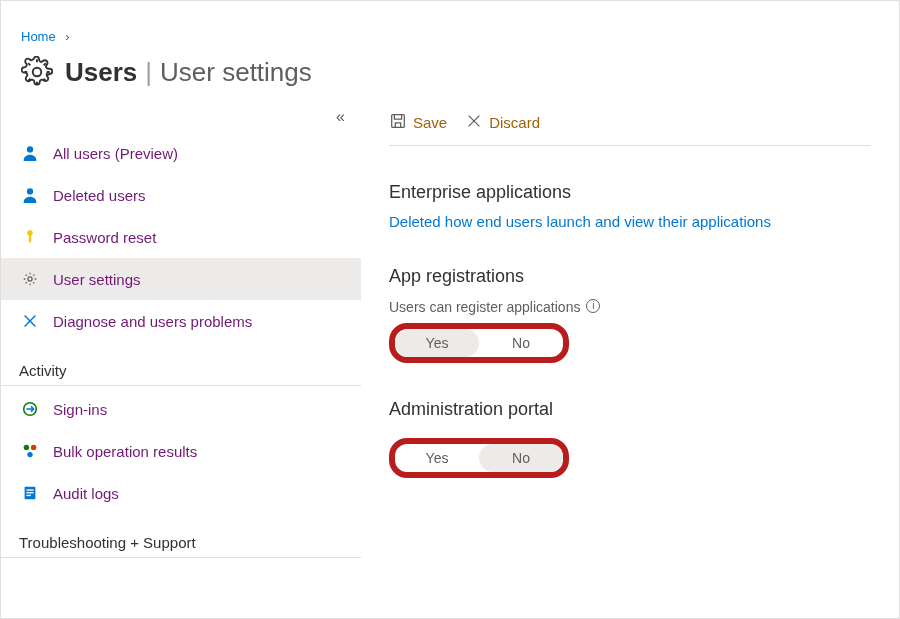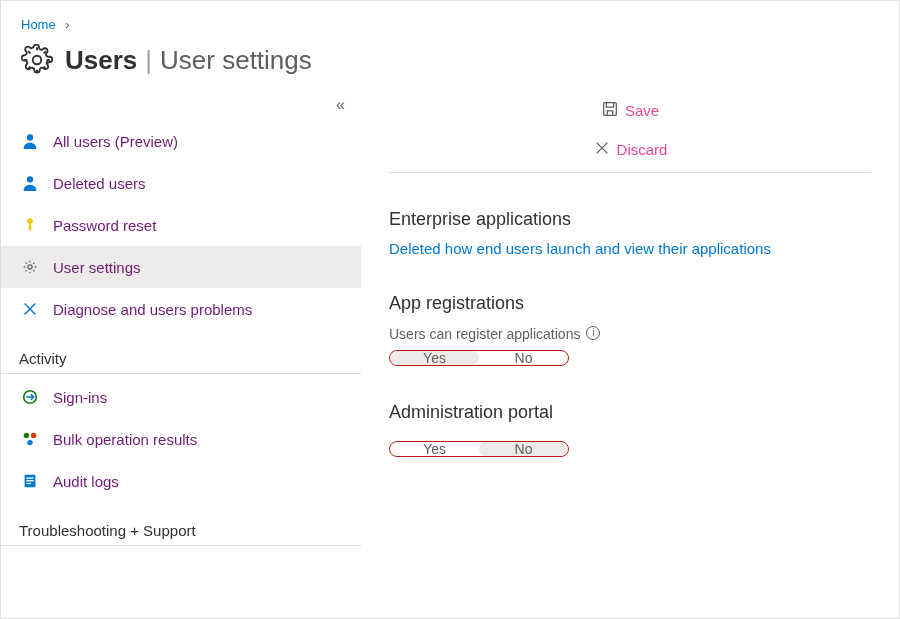--- a/index.html
+++ b/index.html
@@ -7,21 +7,21 @@
       font-family: "Segoe UI", -apple-system, BlinkMacSystemFont, sans-serif;
       font-size: 14px;
       color: #323130;
       background: #fff;
       width: 900px;
       height: 619px;
       overflow: hidden;
       border: 1px solid #e1dfdd;
     }
     .breadcrumb {
-      padding: 16px 20px 4px 20px;
+      padding: 28px 20px 4px 20px;
       font-size: 13px;
     }
     .breadcrumb-link {
       color: #0078d4;
       text-decoration: none;
       cursor: pointer;
     }
     .breadcrumb-sep {
       color: #605e5c;
       margin-left: 6px;
@@ -107,22 +107,21 @@
     .content {
       flex: 1;
       padding: 0 28px;
     }
     .toolbar {
       display: flex;
       align-items: center;
       gap: 18px;
       padding: 4px 0 12px 0;
       border-bottom: 1px solid #e1dfdd;
-      color: #ec4899;
-      flex-direction: column;
+      color: #a16207;
     }
     .toolbar-btn {
       display: inline-flex;
       align-items: center;
       gap: 6px;
       cursor: pointer;
       font-size: 15px;
     }
     .section-title {
       font-size: 18px;
@@ -149,26 +148,26 @@
       border-radius: 50%;
       display: inline-flex;
       align-items: center;
       justify-content: center;
       font-size: 10px;
       line-height: 1;
       color: #605e5c;
     }
     .toggle {
       display: inline-flex;
-      border: 1px solid #b91c1c;
+      border: 6px solid #b91c1c;
       border-radius: 18px;
       overflow: hidden;
       margin-top: 8px;
       width: 180px;
-      height: 16px;
+      height: 40px;
     }
     .toggle-opt {
       flex: 1;
       display: flex;
       align-items: center;
       justify-content: center;
       font-size: 14px;
       cursor: pointer;
       color: #605e5c;
     }

